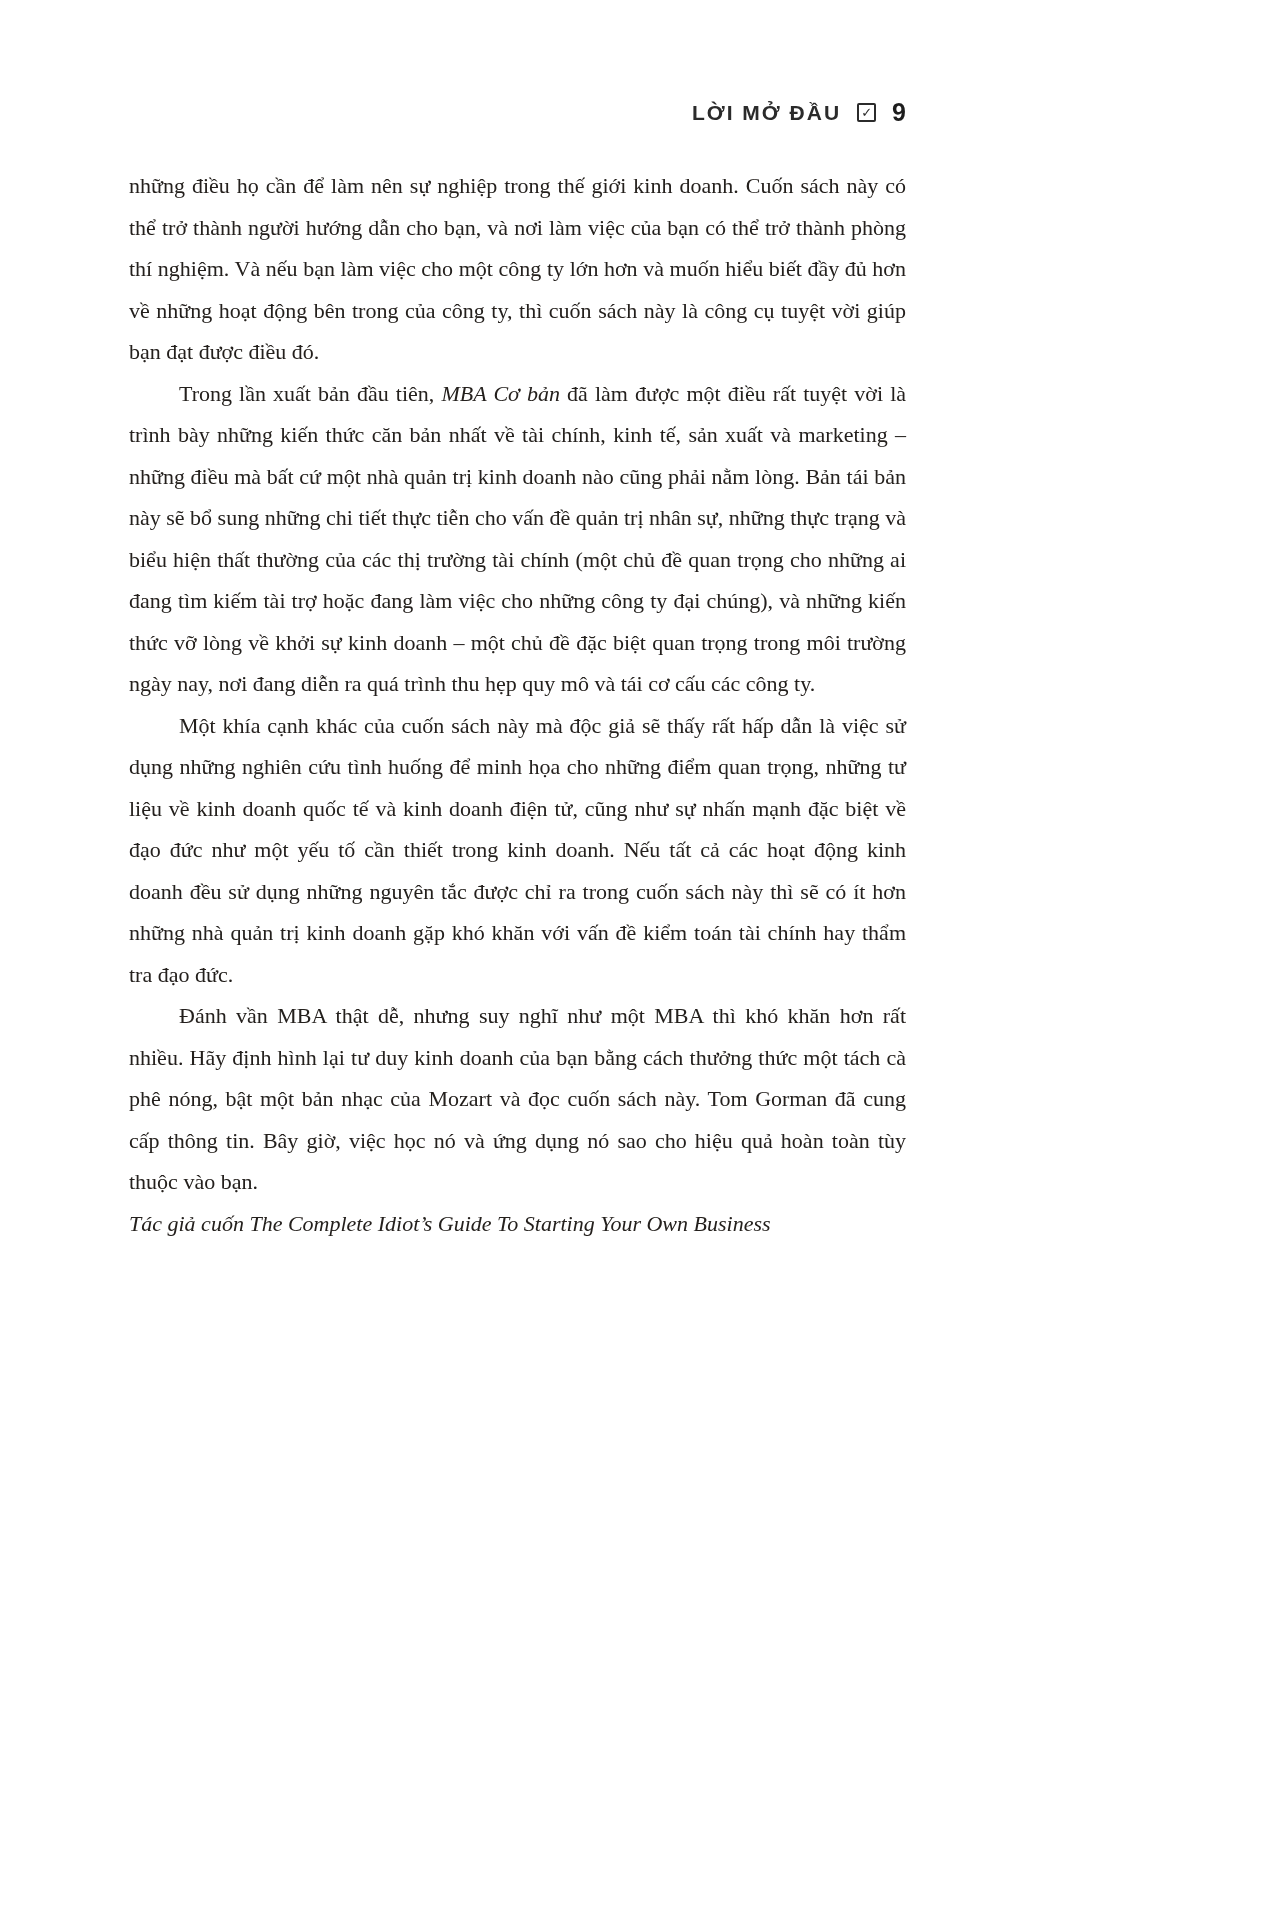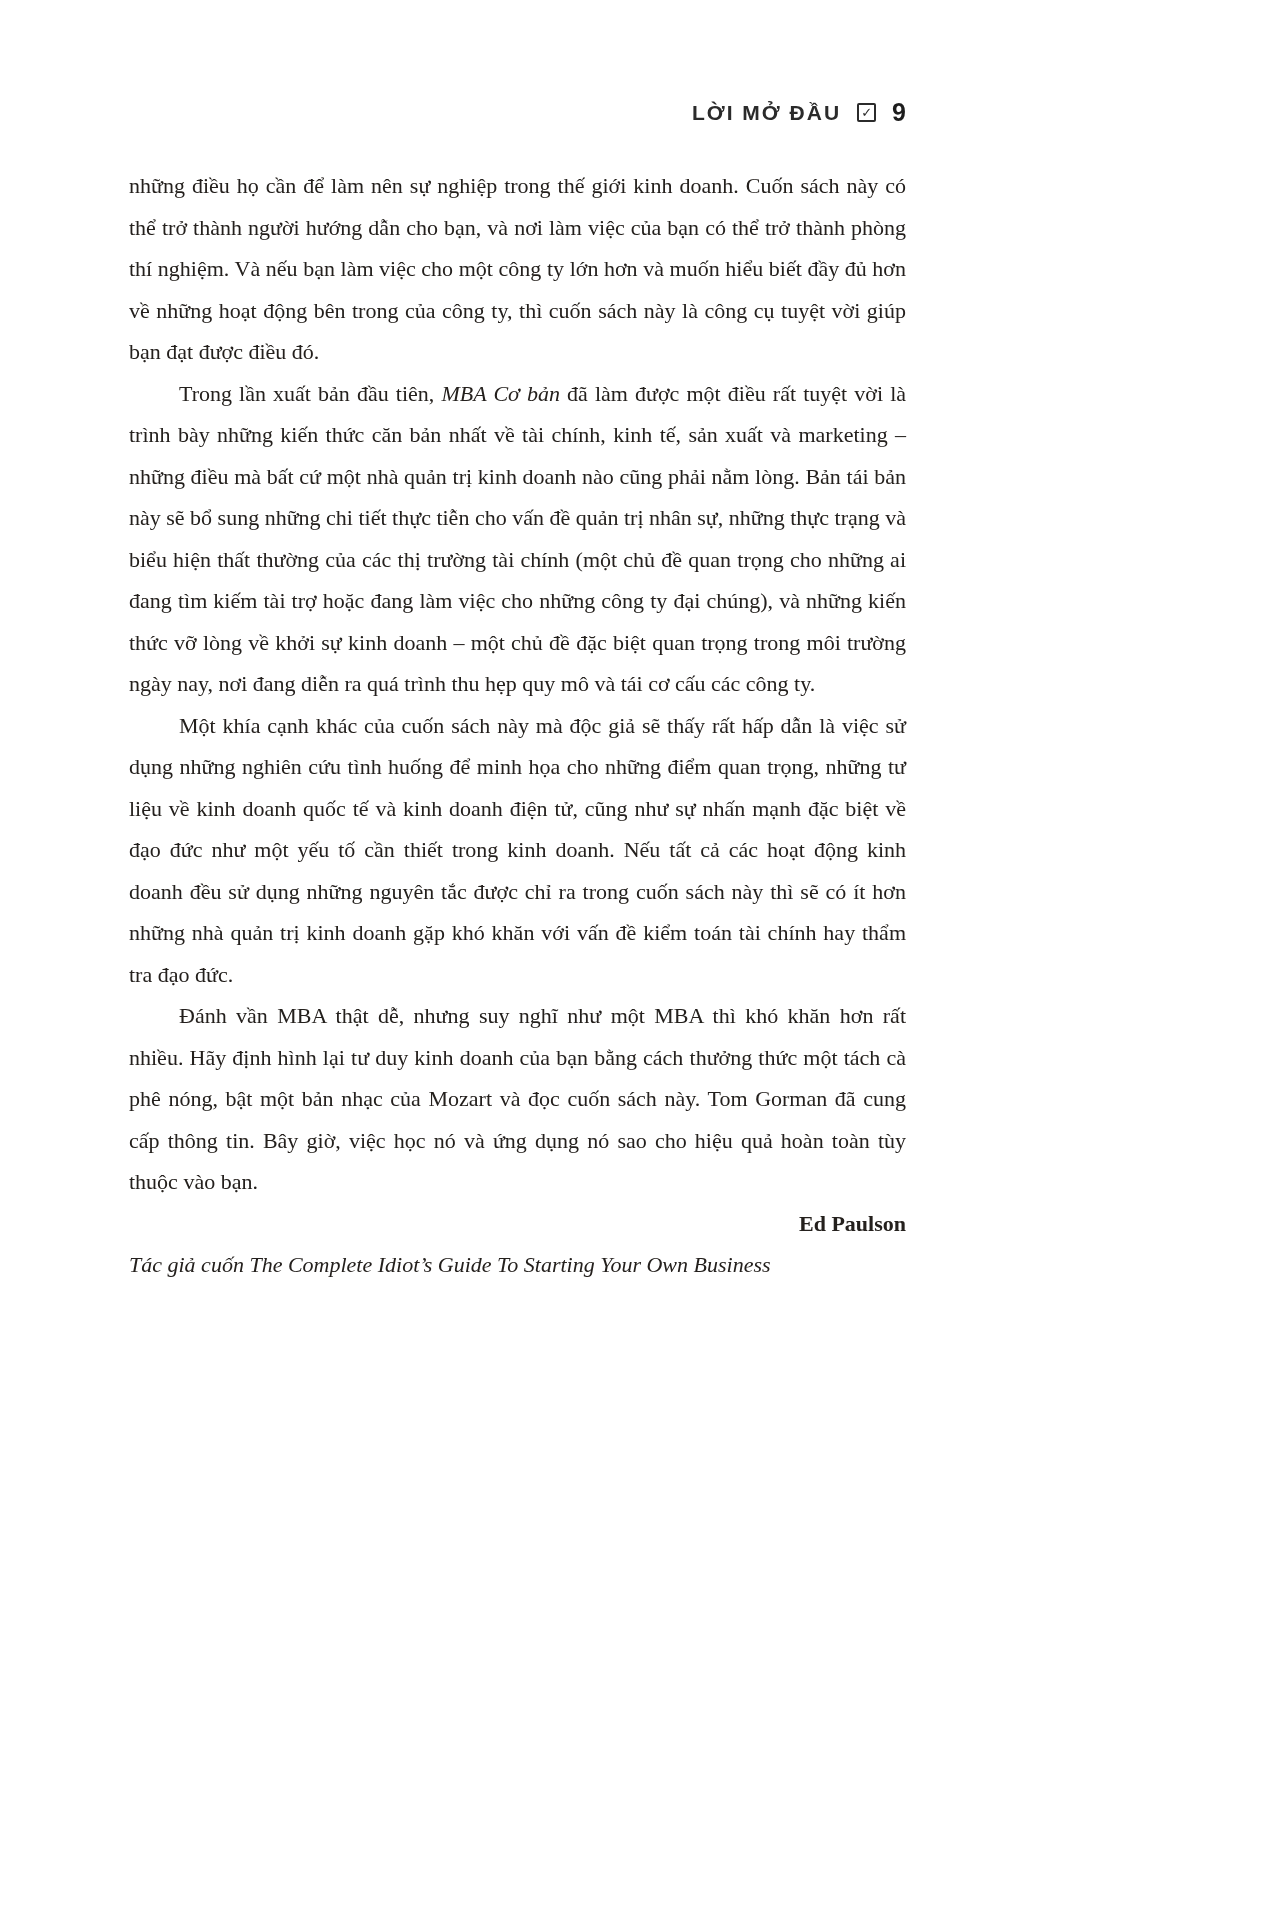--- a/index.html
+++ b/index.html
@@ -100,21 +100,20 @@
       <p>những điều họ cần để làm nên sự nghiệp trong thế giới kinh doanh. Cuốn sách này có thể trở thành người hướng dẫn cho bạn, và nơi làm việc của bạn có thể trở thành phòng thí nghiệm. Và nếu bạn làm việc cho một công ty lớn hơn và muốn hiểu biết đầy đủ hơn về những hoạt động bên trong của công ty, thì cuốn sách này là công cụ tuyệt vời giúp bạn đạt được điều đó.</p>
 
       <p class="indent">
         <span>Trong lần xuất bản đầu tiên, </span><span class="book-title">MBA Cơ bản</span><span> đã làm được một điều rất tuyệt vời là trình bày những kiến thức căn bản nhất về tài chính, kinh tế, sản xuất và marketing – những điều mà bất cứ một nhà quản trị kinh doanh nào cũng phải nằm lòng. Bản tái bản này sẽ bổ sung những chi tiết thực tiễn cho vấn đề quản trị nhân sự, những thực trạng và biểu hiện thất thường của các thị trường tài chính (một chủ đề quan trọng cho những ai đang tìm kiếm tài trợ hoặc đang làm việc cho những công ty đại chúng), và những kiến thức vỡ lòng về khởi sự kinh doanh – một chủ đề đặc biệt quan trọng trong môi trường ngày nay, nơi đang diễn ra quá trình thu hẹp quy mô và tái cơ cấu các công ty.</span>
       </p>
 
       <p class="indent">Một khía cạnh khác của cuốn sách này mà độc giả sẽ thấy rất hấp dẫn là việc sử dụng những nghiên cứu tình huống để minh họa cho những điểm quan trọng, những tư liệu về kinh doanh quốc tế và kinh doanh điện tử, cũng như sự nhấn mạnh đặc biệt về đạo đức như một yếu tố cần thiết trong kinh doanh. Nếu tất cả các hoạt động kinh doanh đều sử dụng những nguyên tắc được chỉ ra trong cuốn sách này thì sẽ có ít hơn những nhà quản trị kinh doanh gặp khó khăn với vấn đề kiểm toán tài chính hay thẩm tra đạo đức.</p>
 
       <p class="indent">Đánh vần MBA thật dễ, nhưng suy nghĩ như một MBA thì khó khăn hơn rất nhiều. Hãy định hình lại tư duy kinh doanh của bạn bằng cách thưởng thức một tách cà phê nóng, bật một bản nhạc của Mozart và đọc cuốn sách này. Tom Gorman đã cung cấp thông tin. Bây giờ, việc học nó và ứng dụng nó sao cho hiệu quả hoàn toàn tùy thuộc vào bạn.</p>
 
-      <p class="signature">Ed Paulson</p>
 
       <p class="credit">
         <span>Tác giả cuốn </span><span class="book-title">The Complete Idiot’s Guide To Starting Your Own Business</span>
       </p>
 
     </div>
   </div>
 </div>
 
 </body></html>

